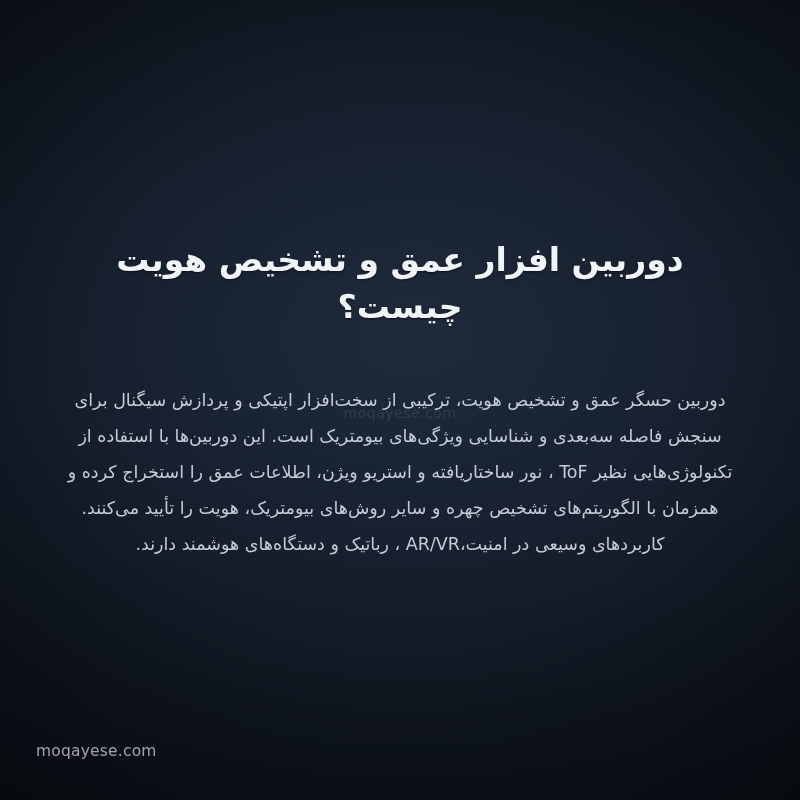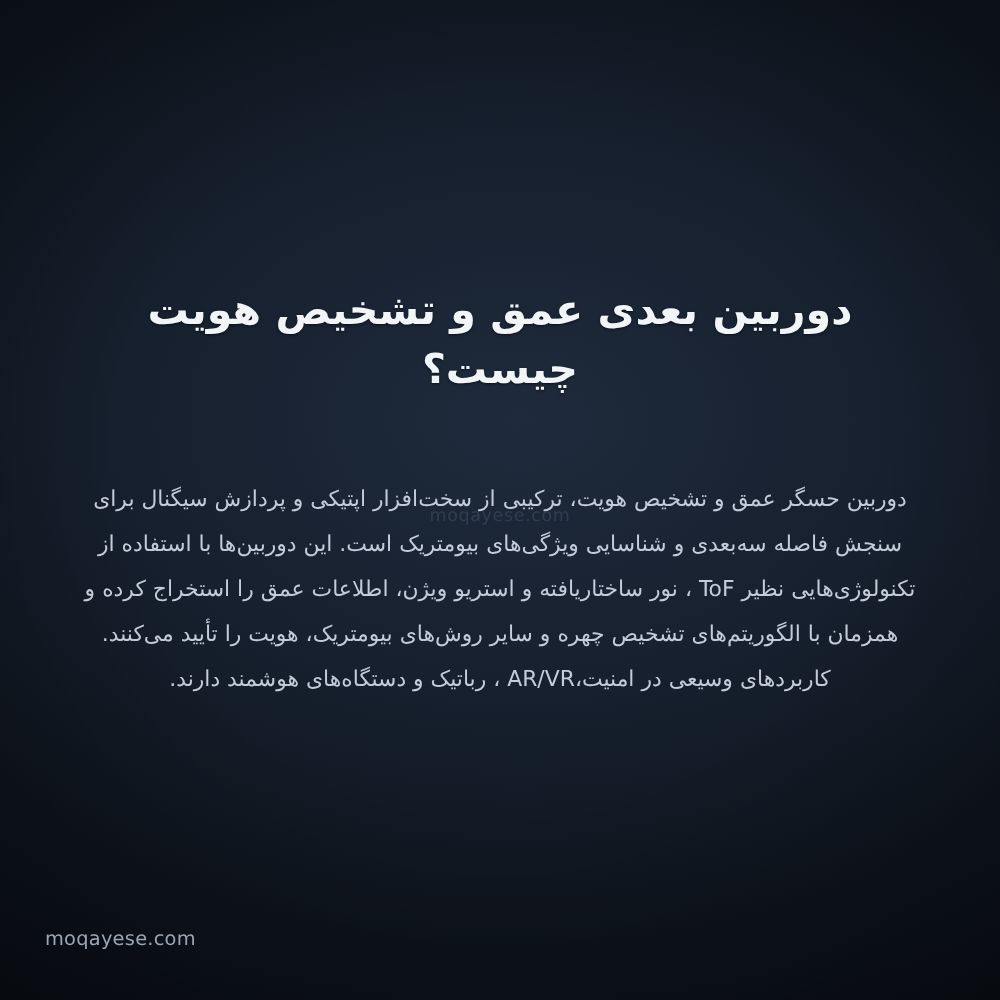--- a/index.html
+++ b/index.html
@@ -76,21 +76,21 @@
     width: 700px;
     text-align: center;
     color: #c3ccd8;
     font-size: 17.5px;
     line-height: 2.05;
     direction: rtl;
     margin: 0;
   }
 
   .body-text p {
-    margin: 12px;
+    margin: 0;
   }
 
   .footer-watermark {
     position: absolute;
     left: 36px;
     bottom: 40px;
     color: #9aa6b4;
     font-size: 15.5px;
     direction: ltr;
     letter-spacing: 0.2px;
@@ -100,21 +100,21 @@
 <body>
 
 <div class="canvas">
 
   <div class="vignette"></div>
 
   <div class="watermark-center">moqayese.com</div>
 
   <div class="content">
 
-    <h1 class="title">دوربین بعدی عمق و تشخیص هویت چیست؟</h1>
+    <h1 class="title">دوربین افزار عمق و تشخیص هویت چیست؟</h1>
 
     <div class="body-text">
       <p>دوربین حسگر عمق و تشخیص هویت، ترکیبی از سخت‌افزار اپتیکی و پردازش سیگنال برای سنجش فاصله سه‌بعدی و شناسایی ویژگی‌های بیومتریک است. این دوربین‌ها با استفاده از تکنولوژی‌هایی نظیر ToF ، نور ساختاریافته و استریو ویژن، اطلاعات عمق را استخراج کرده و همزمان با الگوریتم‌های تشخیص چهره و سایر روش‌های بیومتریک، هویت را تأیید می‌کنند. کاربردهای وسیعی در امنیت،AR/VR ، رباتیک و دستگاه‌های هوشمند دارند.</p>
     </div>
 
   </div>
 
   <div class="footer-watermark">moqayese.com</div>
 
 </div>

